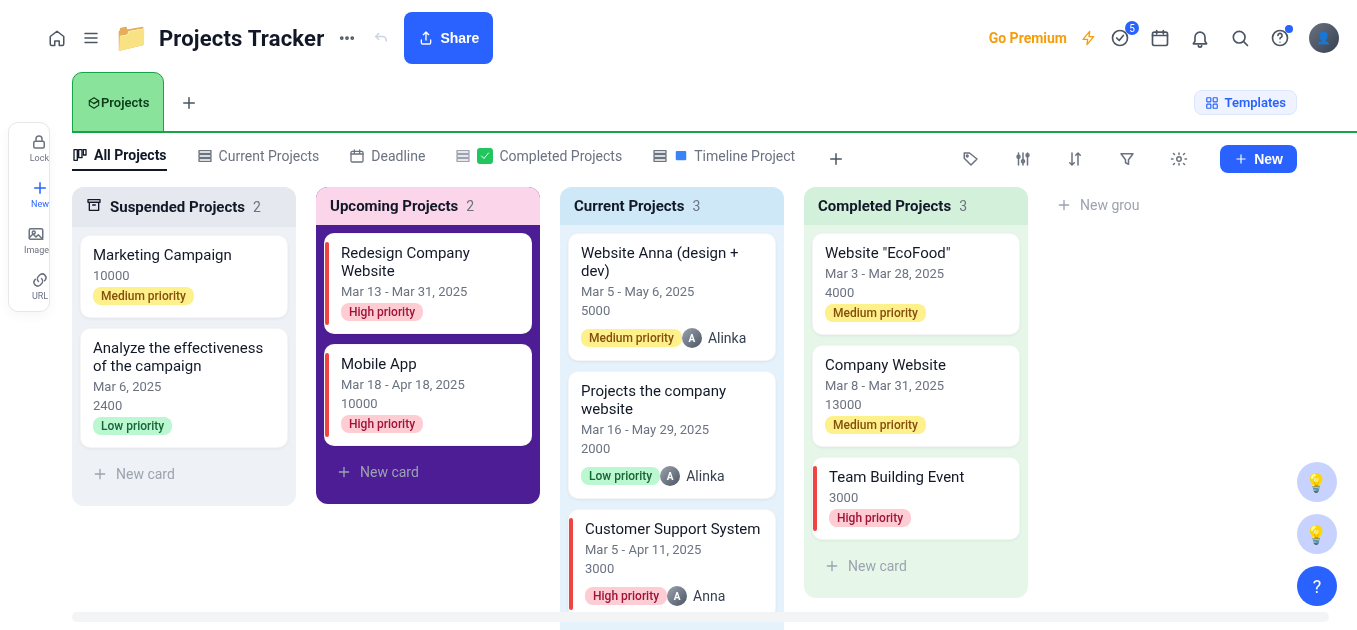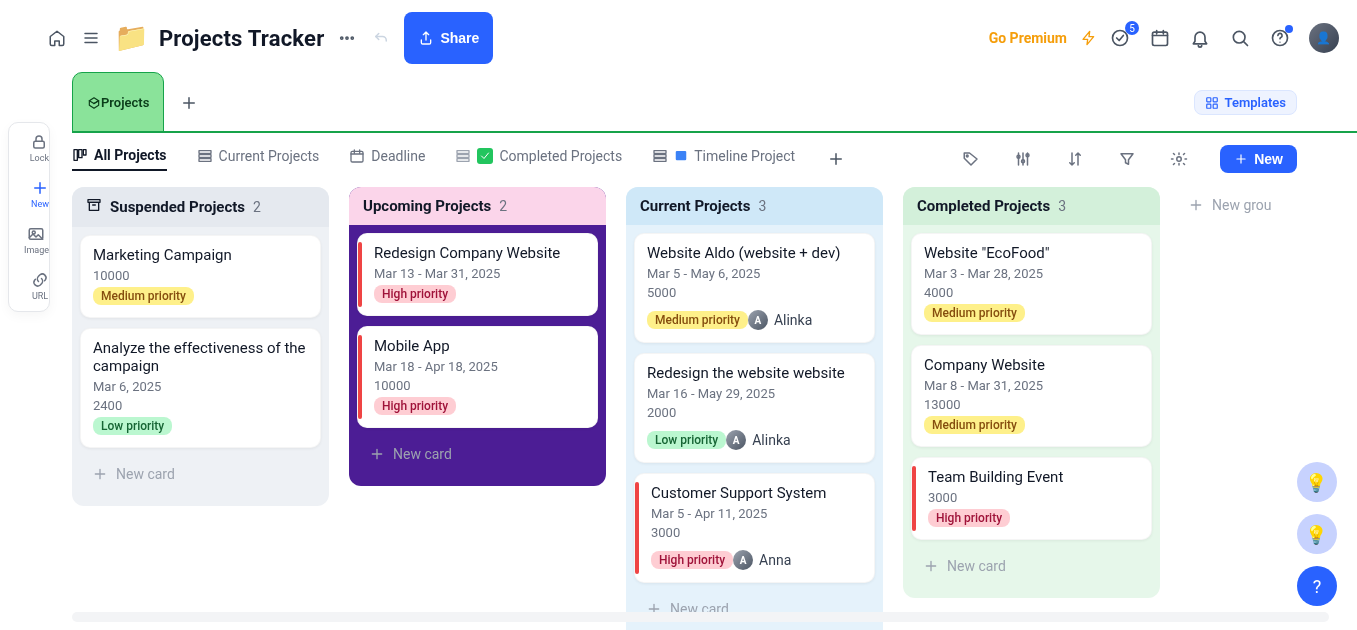--- a/index.html
+++ b/index.html
@@ -233,21 +233,21 @@
 
   
   .board {
     margin: 14px 0 0 72px;
     display: flex;
     gap: 20px;
     align-items: flex-start;
     padding-right: 28px;
   }
   .column {
-    width: 257px;
+    width: 224px;
     border-radius: 12px;
     flex-shrink: 0;
     padding-bottom: 8px;
   }
   .col-header {
     display: flex;
     align-items: center;
     gap: 8px;
     padding: 10px 14px;
     border-radius: 12px 12px 0 0;
@@ -619,25 +619,25 @@
           <span>New card</span>
         </div>
       </div>
     </div>
     <div class="column col-blue">
       <div class="col-header">
         <span>Current Projects</span>
         <span class="col-count">3</span>
       </div>
       <div class="col-body">
-        <div class="card"><div class="title">Website Aldo (website + dev)</div><div class="meta">Mar 5 - May 6, 2025</div><div class="meta">5000</div><span class="priority pri-medium">Medium priority</span><div class="assignee">
+        <div class="card"><div class="title">Website Anna (design + dev)</div><div class="meta">Mar 5 - May 6, 2025</div><div class="meta">5000</div><span class="priority pri-medium">Medium priority</span><div class="assignee">
             <span class="a-av">A</span>
             <span>Alinka</span>
           </div></div>
-        <div class="card"><div class="title">Redesign the website website</div><div class="meta">Mar 16 - May 29, 2025</div><div class="meta">2000</div><span class="priority pri-low">Low priority</span><div class="assignee">
+        <div class="card"><div class="title">Projects the company website</div><div class="meta">Mar 16 - May 29, 2025</div><div class="meta">2000</div><span class="priority pri-low">Low priority</span><div class="assignee">
             <span class="a-av">A</span>
             <span>Alinka</span>
           </div></div>
         <div class="card" style="padding-left: 16px;"><div class="stripe" style="background: rgb(239, 68, 68);"></div><div class="title">Customer Support System</div><div class="meta">Mar 5 - Apr 11, 2025</div><div class="meta">3000</div><span class="priority pri-high">High priority</span><div class="assignee">
             <span class="a-av">A</span>
             <span>Anna</span>
           </div></div>
         <div class="new-card-link">
           <svg viewBox="0 0 24 24" style="width:16px;height:16px">
             <path d="M12 5v14M5 12h14"></path>

